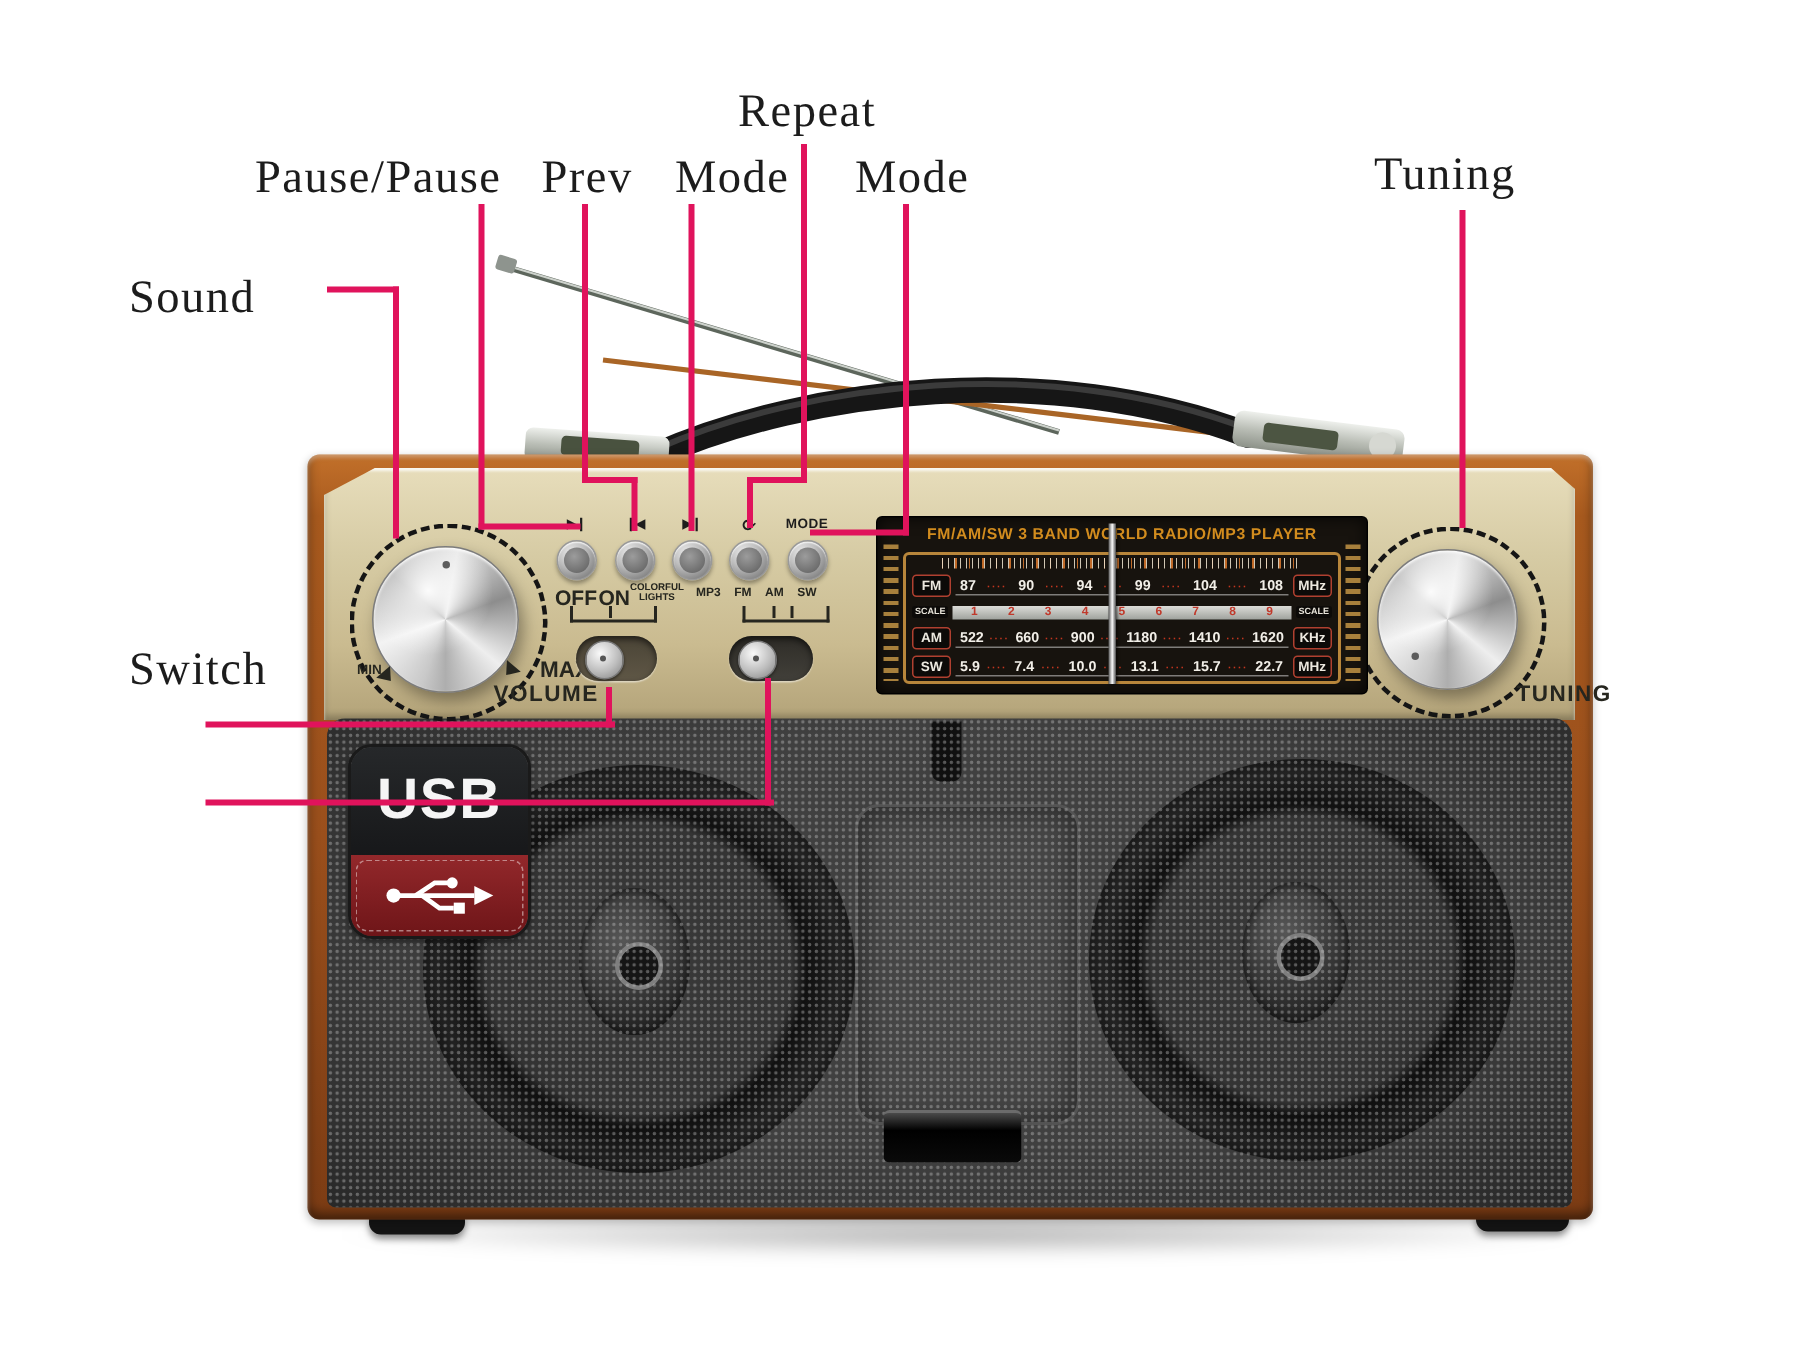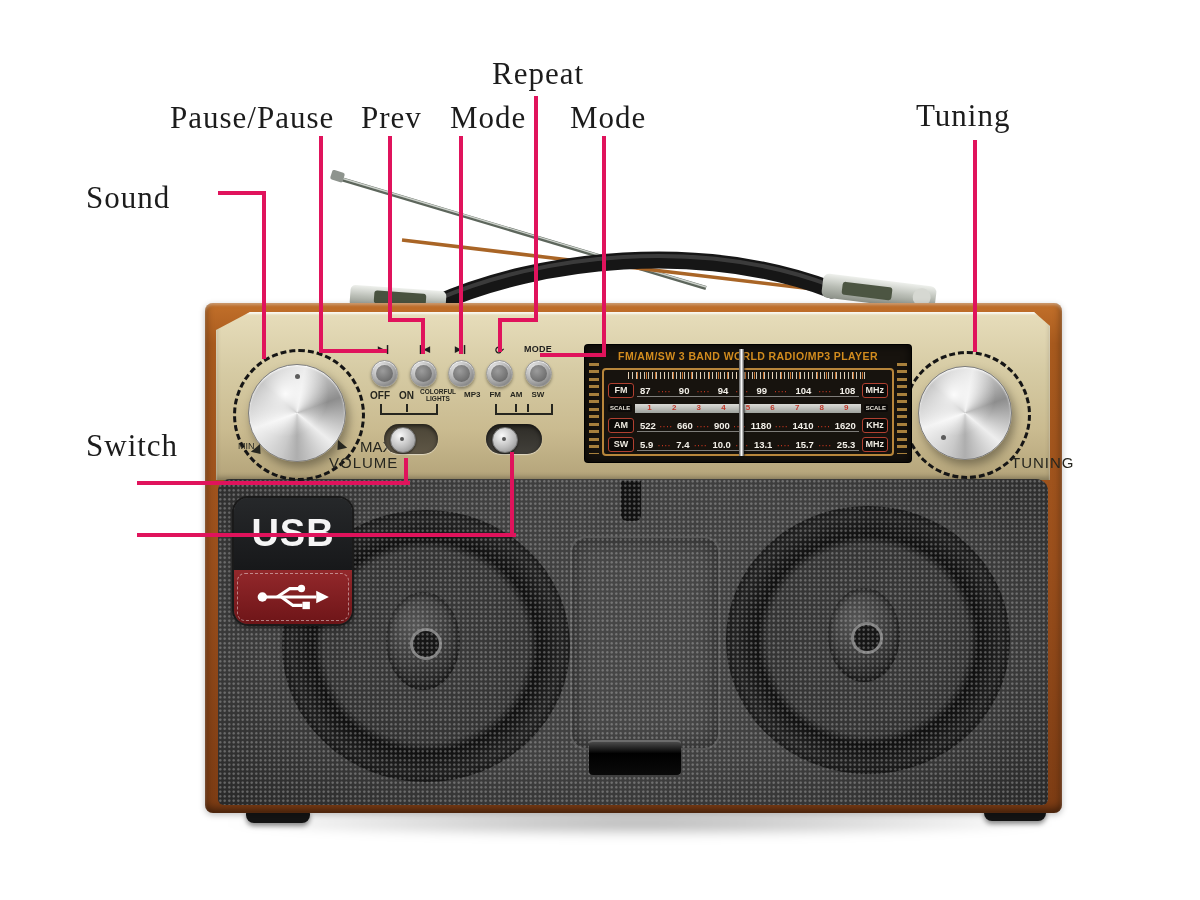--- a/index.html
+++ b/index.html
@@ -40,38 +40,38 @@
   .toptab{position:absolute;left:403px;top:2px;width:20px;height:40px;background:#101010;border-radius:0 0 6px 6px;z-index:1;}
   .slot{position:absolute;left:589px;top:740px;width:92px;height:33px;z-index:5;border-radius:4px;
        background:linear-gradient(180deg,#4a4a4a 0%,#000 35%,#0a0a0a 100%);border-top:2px solid #6b6b6b;}
   
   .ring{position:absolute;border:3px dashed #151515;border-radius:50%;z-index:4;}
   .knob{position:absolute;border-radius:50%;z-index:4;border:1px solid #7c7c7c;
        background:radial-gradient(circle at 38% 30%,rgba(255,255,255,.95),rgba(255,255,255,0) 48%),
          conic-gradient(from 200deg,#c9c9c9,#f3f3f3 50deg,#a3a3a3 110deg,#e6e6e6 170deg,#8d8d8d 230deg,#eeeeee 290deg,#aeaeae 340deg,#c9c9c9);
        box-shadow:3px 5px 10px rgba(0,0,0,.35), inset 0 1px 2px #fff;}
   .knob .kdot{position:absolute;width:5px;height:5px;border-radius:50%;background:#5c5c5c;}
-  .panel-text{position:absolute;z-index:5;font-weight:normal;color:#26261f;padding-left:11px;}
+  .panel-text{position:absolute;z-index:5;font-weight:bold;color:#26261f;padding-left:11px;}
   .tri{position:absolute;width:0;height:0;z-index:5;border-left:6px solid transparent;border-right:6px solid transparent;border-top:8px solid #26261f;}
   
   .pbtn{position:absolute;width:25px;height:25px;border-radius:50%;z-index:5;border:1px solid #999;
        background:radial-gradient(circle at 35% 30%,#ececec,#bdbdbd 40%,#8a8a8a 75%,#606060);
        box-shadow:0 2px 3px rgba(0,0,0,.35), inset 0 1px 1px rgba(255,255,255,.8);}
   .pbtn::after{content:"";position:absolute;inset:4px;border-radius:50%;
        background:radial-gradient(circle at 40% 35%,#9c9c9c,#5c5c5c);}
   .bicon{position:absolute;top:344px;z-index:5;font-size:9px;font-weight:bold;color:#1d1d1d;
        width:34px;text-align:center;letter-spacing:-1px;}
   
   .srec{position:absolute;height:30px;border-radius:15px;z-index:5;
        box-shadow:inset 0 2px 4px rgba(0,0,0,.6), 0 1px 1px rgba(255,255,255,.5);}
   .sknob{position:absolute;width:24px;height:24px;border-radius:50%;z-index:6;border:1px solid #777;
        background:radial-gradient(circle at 38% 32%,#fafafa,#bdbdbd 55%,#808080);
        box-shadow:0 1px 2px rgba(0,0,0,.5);}
   .sknob::after{content:"";position:absolute;left:9px;top:9px;width:4px;height:4px;border-radius:50%;background:#555;}
-  .slab{position:absolute;z-index:5;font-size:10px;font-weight:bold;color:#26261f;white-space:nowrap;}
+  .slab{position:absolute;z-index:5;font-size:14px;font-weight:bold;color:#26261f;white-space:nowrap;}
   .slab.small{font-size:6.5px;white-space:normal;width:38px;text-align:center;line-height:1.15;}
   .bracket{position:absolute;height:9px;z-index:5;border:2px solid #26261f;border-top:none;}
   .btick{position:absolute;width:2px;height:8px;background:#26261f;z-index:5;}
   .sw-labels{position:absolute;z-index:5;display:flex;gap:9px;}
   .sw-labels span{font-size:8px;font-weight:bold;color:#26261f;}
   
   .dial{position:absolute;left:585px;top:345px;width:326px;height:117px;z-index:5;border-radius:3px;
        background:#17130e;box-shadow:0 0 0 1px #000, inset 0 0 10px rgba(0,0,0,.8);}
   .ribs{position:absolute;top:18px;bottom:8px;width:10px;
        background:repeating-linear-gradient(180deg,#a8803c 0 3px,rgba(0,0,0,0) 3px 7.5px);}
@@ -283,21 +283,21 @@
             <span class="val">5.9</span>
             <span class="dots">····</span>
             <span class="val">7.4</span>
             <span class="dots">····</span>
             <span class="val">10.0</span>
             <span class="dots">····</span>
             <span class="val">13.1</span>
             <span class="dots">····</span>
             <span class="val">15.7</span>
             <span class="dots">····</span>
-            <span class="val">25.3</span>
+            <span class="val">22.7</span>
           </span>
         <span class="tag">MHz</span>
       </div>
     </div>
     <div class="needle"></div>
   </div>
 
 
   <div class="rl" style="left:218px;top:191px;width:48px;height:4px;"></div>
   <div class="rl" style="left:262px;top:191px;width:4px;height:168px;"></div>

